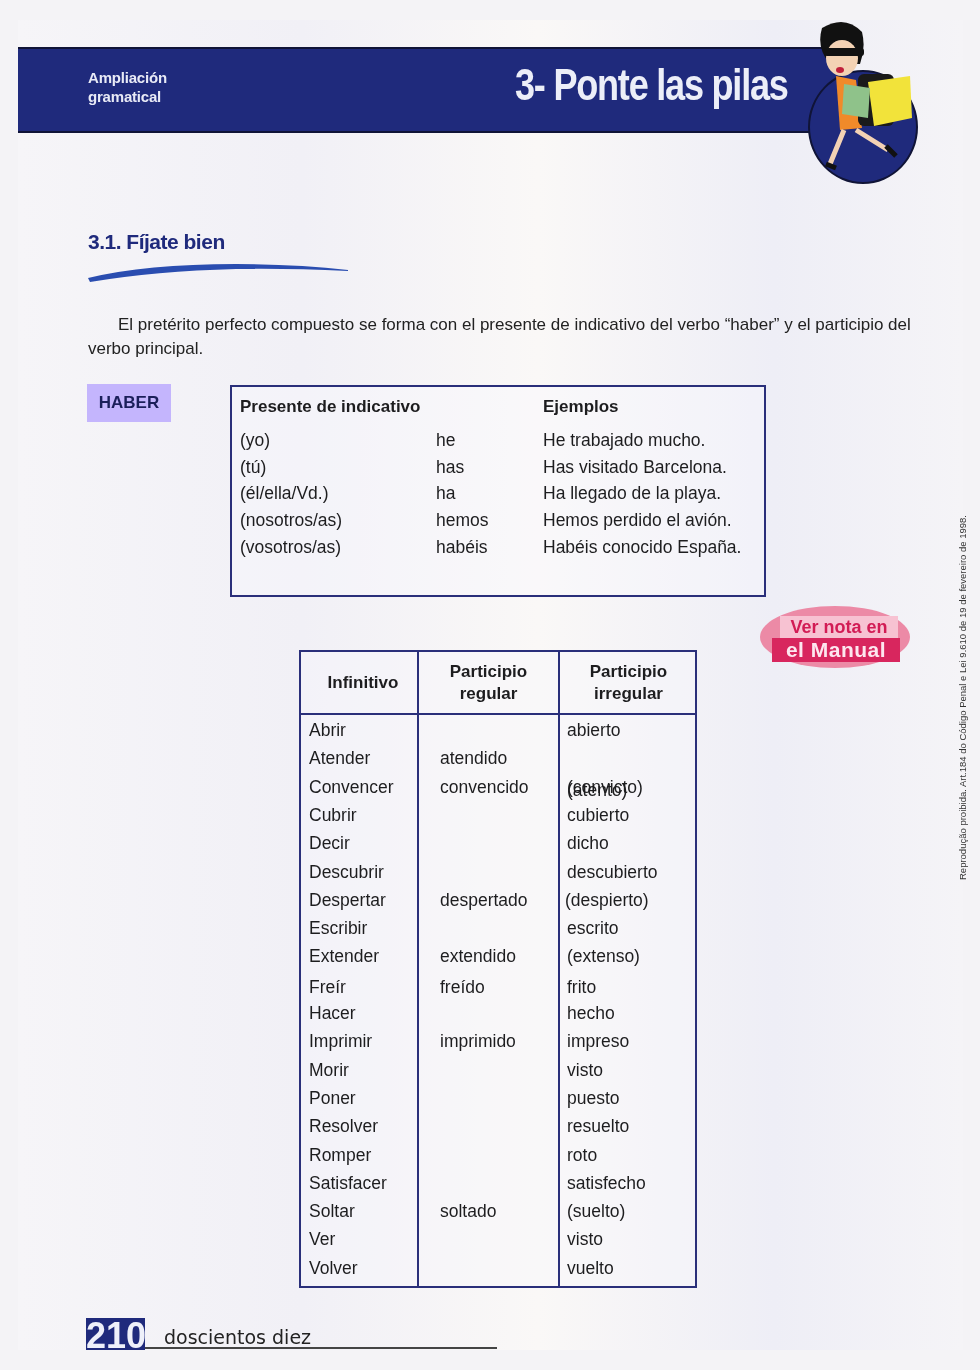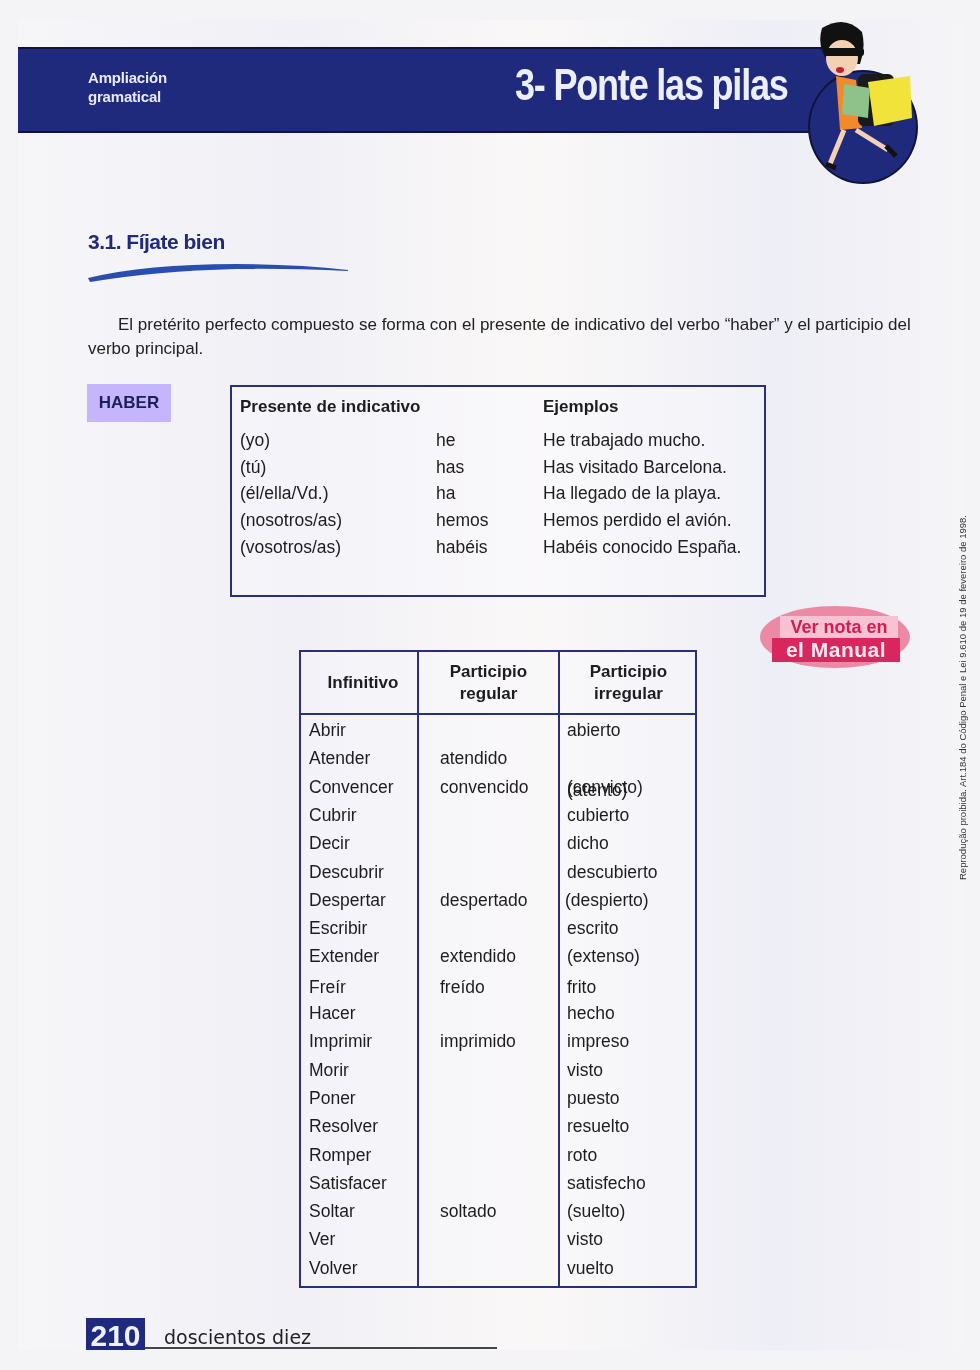--- a/index.html
+++ b/index.html
@@ -94,21 +94,21 @@
     .head-line { position: absolute; left: 0; right: 0; top: 61px; height: 2px; background: #2a2f7a; }
     .th {
       position: absolute; top: 0; height: 61px; display: flex; align-items: center;
       justify-content: center; text-align: center; font-weight: bold; font-size: 17px; line-height: 22px;
     }
     .part-row { position: absolute; left: 0; width: 100%; height: 28.3px; font-size: 17.5px; }
     .part-row span { position: absolute; white-space: nowrap; }
 
     .page-num {
       position: absolute; left: 86px; top: 1318px; width: 59px; height: 32px;
-      background: #1f2a7c; color: #eef0fa; font-weight: bold; font-size: 30px;
+      background: #1f2a7c; color: #eef0fa; font-weight: bold; font-size: 36px;
       text-align: center; line-height: 36px; overflow: hidden;
     }
     .page-words { position: absolute; left: 164px; top: 1326px; font-size: 19px; color: #222; font-family: "DejaVu Sans", sans-serif; }
     .footer-line { position: absolute; left: 145px; top: 1347px; width: 352px; height: 2px; background: #444; }
   </style>
 </head>
 <body>
 
 <div class="page-bg"></div>
 

